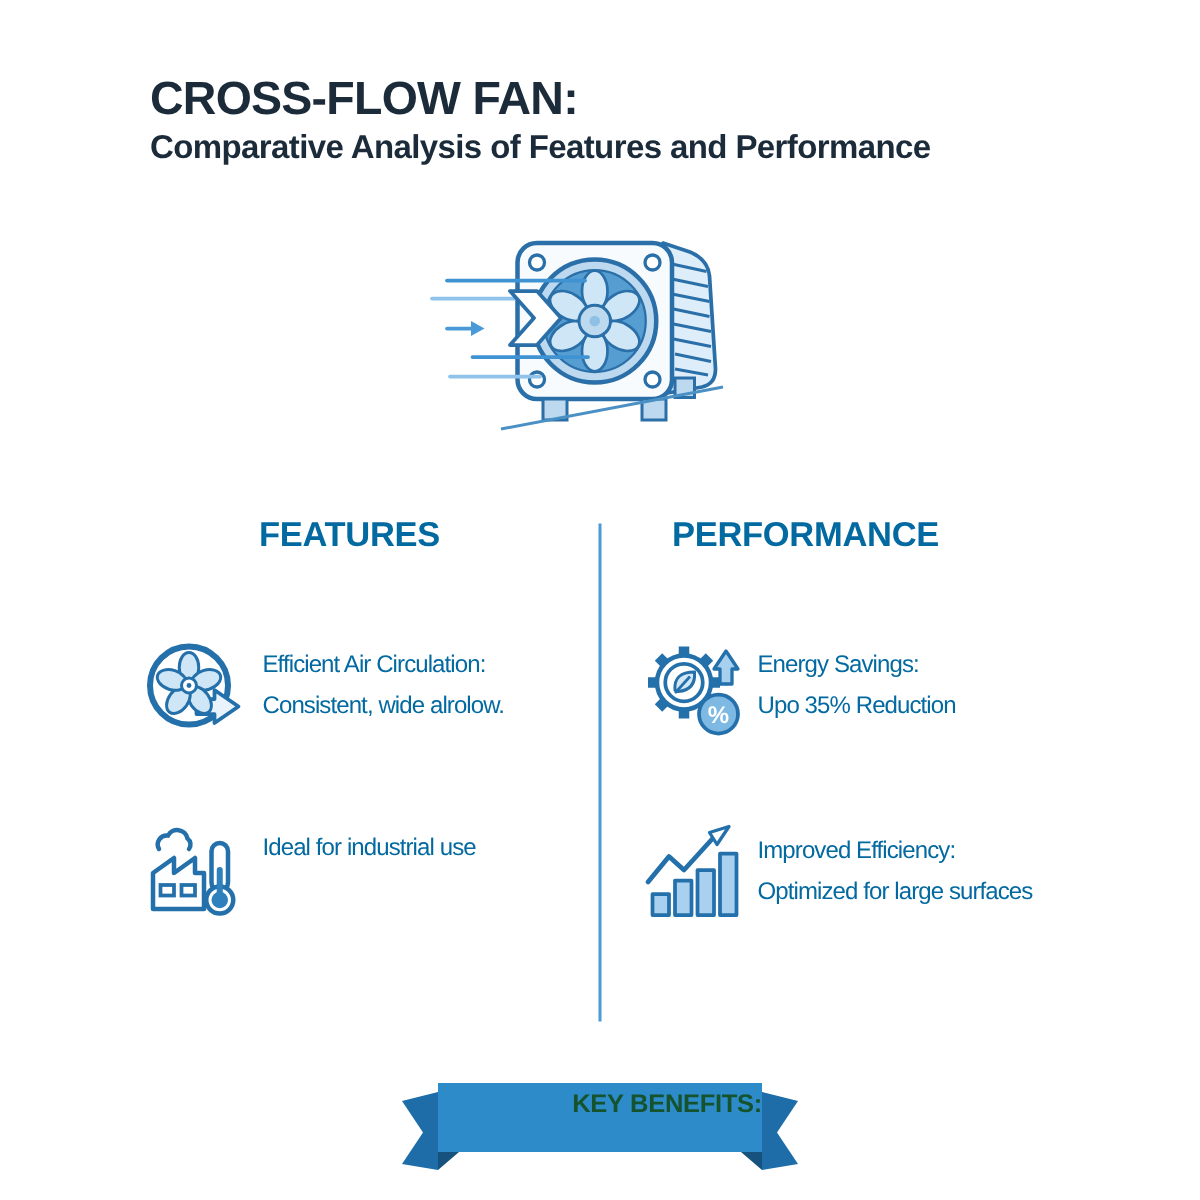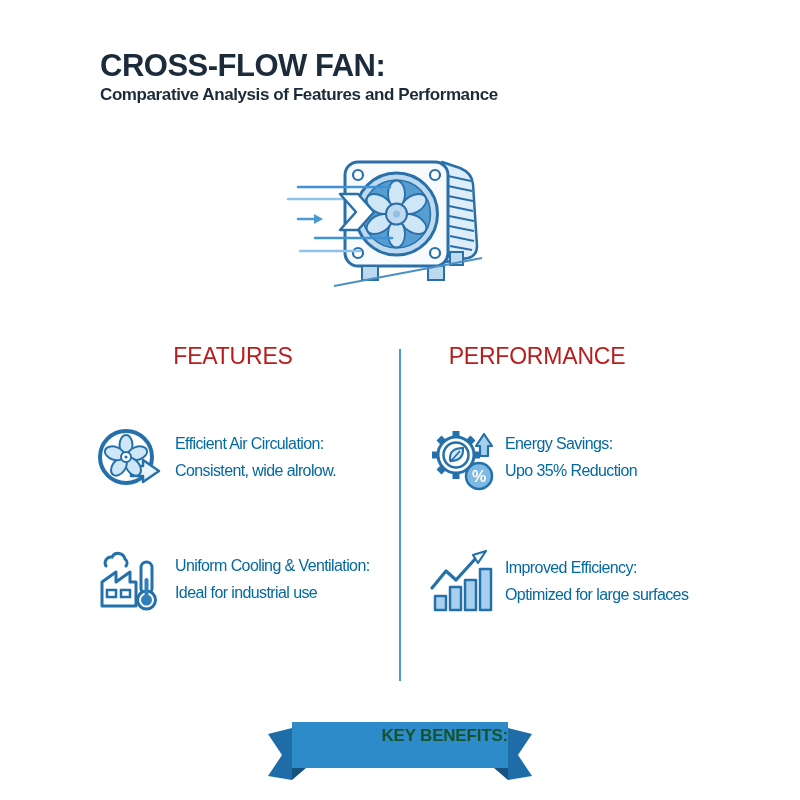--- a/index.html
+++ b/index.html
@@ -1,21 +1,21 @@
 <!DOCTYPE html>
 <html><head>
 <meta charset="utf-8">
 <style>
   html,body{margin:0;padding:0;background:#fff;}
   .canvas{position:relative;width:800px;height:800px;background:#ffffff;overflow:hidden;
           font-family:"Liberation Sans", sans-serif;margin-top:16px;}
   .abs{position:absolute;}
   .title{left:100px;top:32px;font-size:31px;font-weight:800;color:#1c2b3a;letter-spacing:-0.5px;}
-  .subtitle{left:100px;top:69px;font-size:17px;font-weight:700;color:#1c2b3a;letter-spacing:-0.4px;}
-  .col-heading{width:200px;text-align:center;font-size:23px;font-weight:400;color:#b91c1c;letter-spacing:-0.2px;}
+  .subtitle{left:100px;top:69px;font-size:22px;font-weight:700;color:#1c2b3a;letter-spacing:-0.4px;}
+  .col-heading{width:200px;text-align:center;font-size:23px;font-weight:700;color:#0369a1;letter-spacing:-0.2px;}
   .heading-features{left:133px;top:327px;}
   .heading-performance{left:437px;top:327px;}
   .divider{left:399px;top:333px;width:2px;height:332px;background:#4a9ad6;}
   .item-text{font-size:16px;line-height:27px;color:#0369a1;letter-spacing:-0.6px;}
   .icon-box{width:70px;height:70px;}
   .ribbon-text{left:292px;top:709px;width:216px;text-align:right;color:#14532d;}
   .ribbon-line1{font-size:17px;font-weight:800;letter-spacing:-0.2px;line-height:22px;}
   .ribbon-line2{font-size:14.5px;font-weight:700;letter-spacing:-0.5px;line-height:19px;}
 </style>
 </head>
@@ -129,21 +129,20 @@
     <path d="M12,22 a6,6 0 0 1 6,-9 a7,7 0 0 1 13,2 a5,5 0 0 1 1,7" fill="none" stroke="#2470ab" stroke-width="3" stroke-linecap="round"></path>
     <path d="M8,62 L8,38 L22,28 L22,38 L36,28 L36,38 L42,38 L42,62 Z" fill="#fdfeff" stroke="#2470ab" stroke-width="3" stroke-linejoin="round"></path>
     <rect x="13" y="46" width="9" height="7" fill="#ffffff" stroke="#2470ab" stroke-width="2.5"></rect>
     <rect x="27" y="46" width="9" height="7" fill="#ffffff" stroke="#2470ab" stroke-width="2.5"></rect>
     <rect x="47" y="18" width="11" height="32" rx="5.5" fill="#ffffff" stroke="#2470ab" stroke-width="3"></rect>
     <circle cx="52.5" cy="56" r="9" fill="#ffffff" stroke="#2470ab" stroke-width="3"></circle>
     <circle cx="52.5" cy="56" r="5.5" fill="#2f81bd"></circle>
     <line x1="52.5" y1="36" x2="52.5" y2="54" stroke="#2f81bd" stroke-width="4" stroke-linecap="round"></line>
   </svg>
   <div class="abs item-text" style="left:175px;top:536px;">
-    <div>Uniform Cooling &amp; Ventilation:</div>
     <div>Ideal for industrial use</div>
   </div>
 
   <svg class="abs icon-box" style="left:427px;top:408px;" viewBox="0 0 70 70">
     <g stroke="#2470ab" stroke-width="7">
       <line x1="29" y1="14" x2="29" y2="7"></line>
       <line x1="29" y1="48" x2="29" y2="55"></line>
       <line x1="12" y1="31" x2="5" y2="31"></line>
       <line x1="46" y1="31" x2="53" y2="31"></line>
       <line x1="17" y1="19" x2="12" y2="14"></line>

